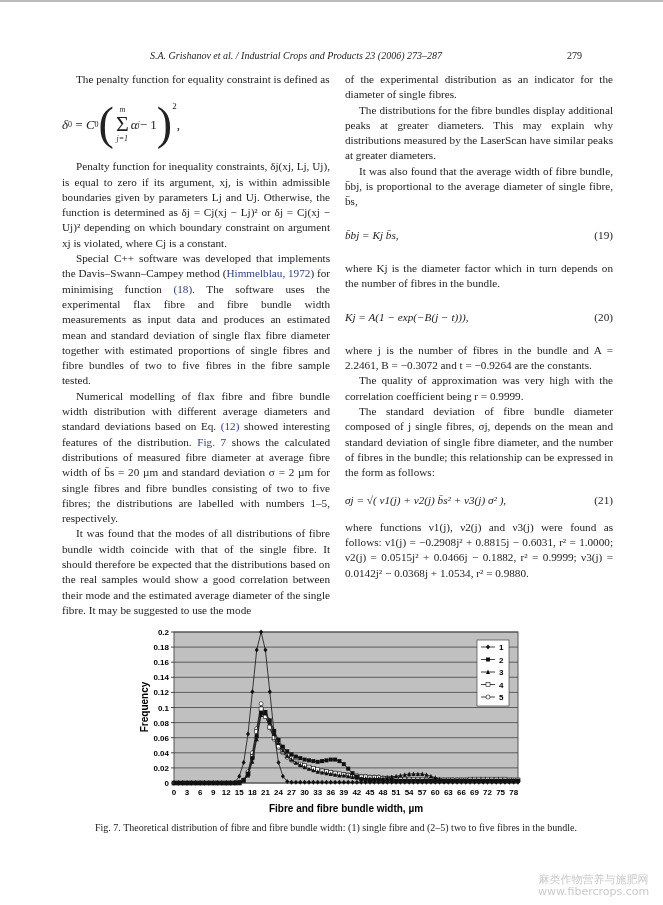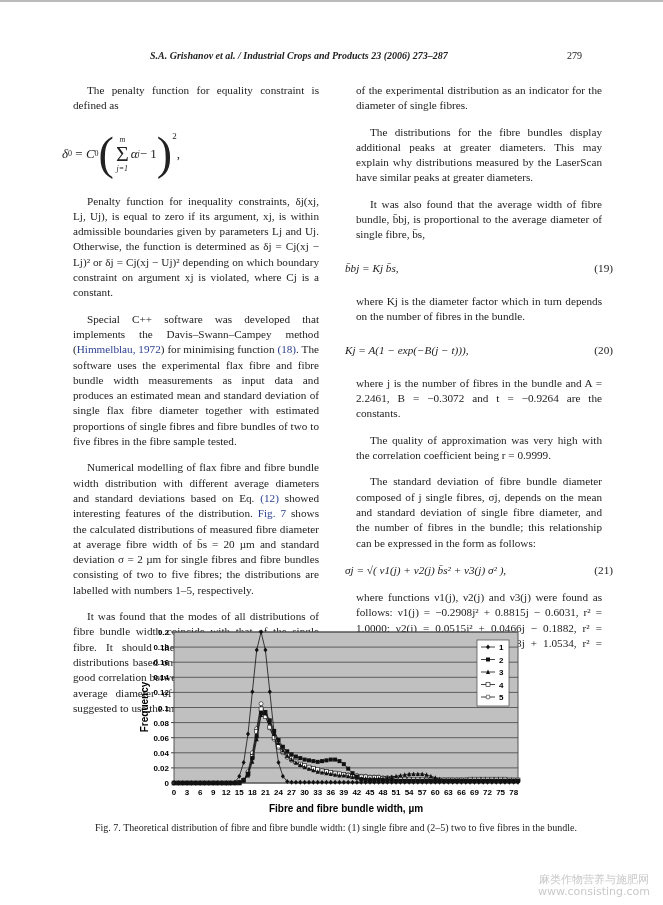--- a/index.html
+++ b/index.html
@@ -1,25 +1,25 @@
 <!DOCTYPE html>
 <html><head>
 <meta charset="utf-8">
 <style>
   html, body { margin:0; padding:0; background:#fff; }
   body { width:663px; height:905px; position:relative; overflow:hidden;
          font-family:"Liberation Serif", "DejaVu Serif", serif; color:#222; }
   .topline { position:absolute; left:0; top:0; width:663px; height:2px; background:#bbb; }
   .header { position:absolute; top:50px; left:0; width:663px; font-size:10px; }
-  .header .title { position:absolute; left:150px; font-style:italic;font-weight:bold; }
+  .header .title { position:absolute; left:150px; font-style:italic; }
   .header .page { position:absolute; left:567px; }
   .col { position:absolute; top:72px; width:268px; font-size:11.2px; line-height:15.3px; text-align:justify; }
   .col.left { left:62px; }
   .col.right { left:345px; }
-  .col p { margin:11px; }
+  .col p { margin:0; }
   .ind { text-indent:14px; }
   .eq { display:flex; justify-content:space-between; align-items:center; font-style:italic; margin:18px 0; }
   .eq .num { font-style:normal; }
   .link { color:#2a3f8f; }
   .bigeq { height:58px; margin:8px 0 6px 0; display:flex; align-items:center; font-style:italic; font-size:13px; }
   .bigeq .paren { font-size:46px; font-weight:200; line-height:1; font-style:normal; }
   .sumwrap { display:inline-flex; flex-direction:column; align-items:center; font-size:8px; line-height:9px; margin:0 2px; }
   .sumwrap .sig { font-size:22px; line-height:20px; font-style:normal; }
   .chart { position:absolute; left:120px; top:622px; width:420px; height:200px; }
   .caption { position:absolute; top:822px; left:95px; font-size:10px; }
@@ -606,14 +606,14 @@
           <text x="379" y="78" font-size="8" font-weight="bold">5</text>
         </g>
       </g>
   </svg>
 </div>
 
 <div class="caption">Fig. 7. Theoretical distribution of fibre and fibre bundle width: (1) single fibre and (2–5) two to five fibres in the bundle.</div>
 
 <div class="watermark">
   <div>麻类作物营养与施肥网</div>
-  <div>www.consisting.com</div>
+  <div>www.fibercrops.com</div>
 </div>
 
 </body></html>

